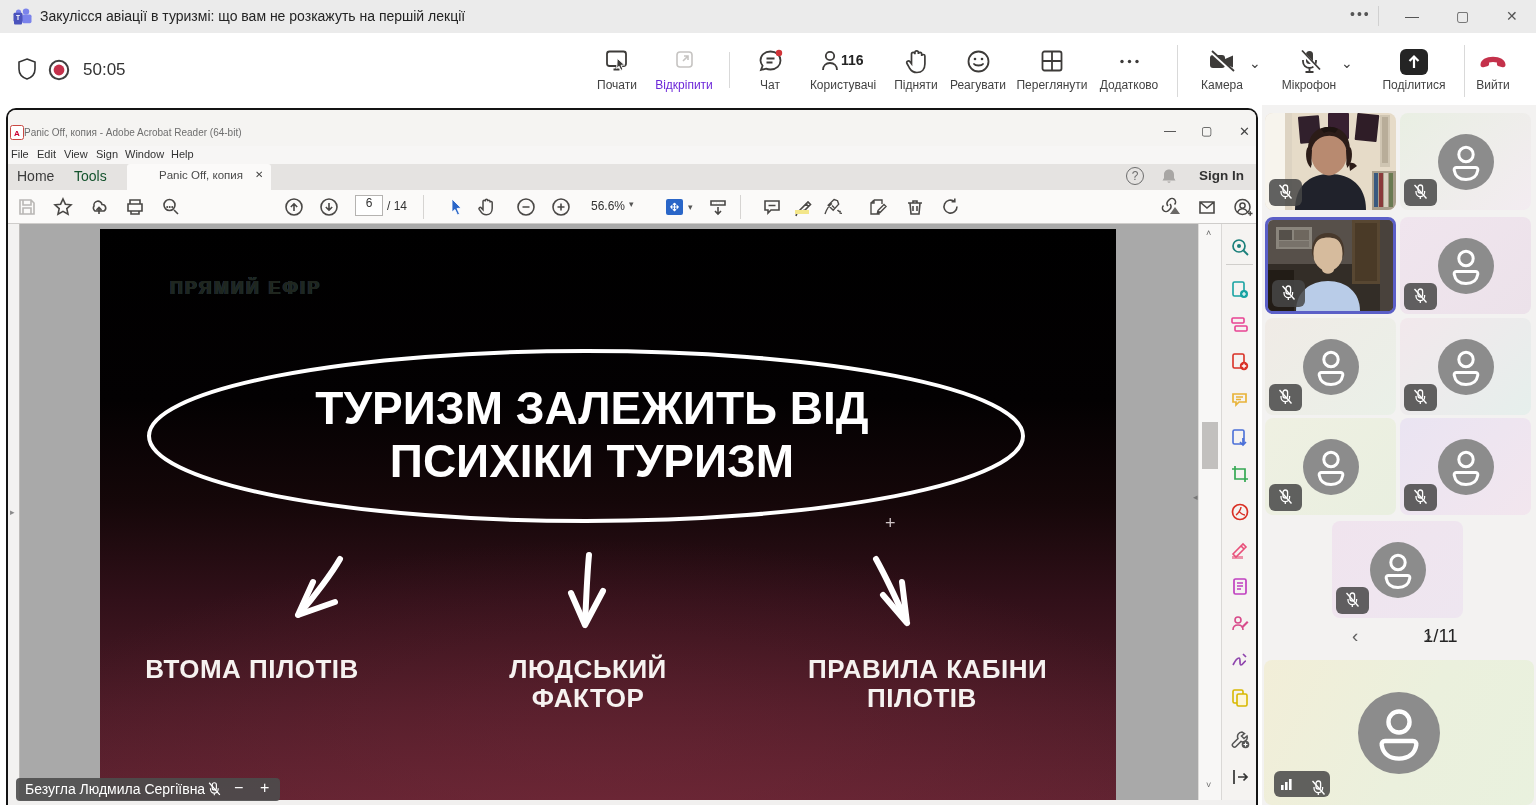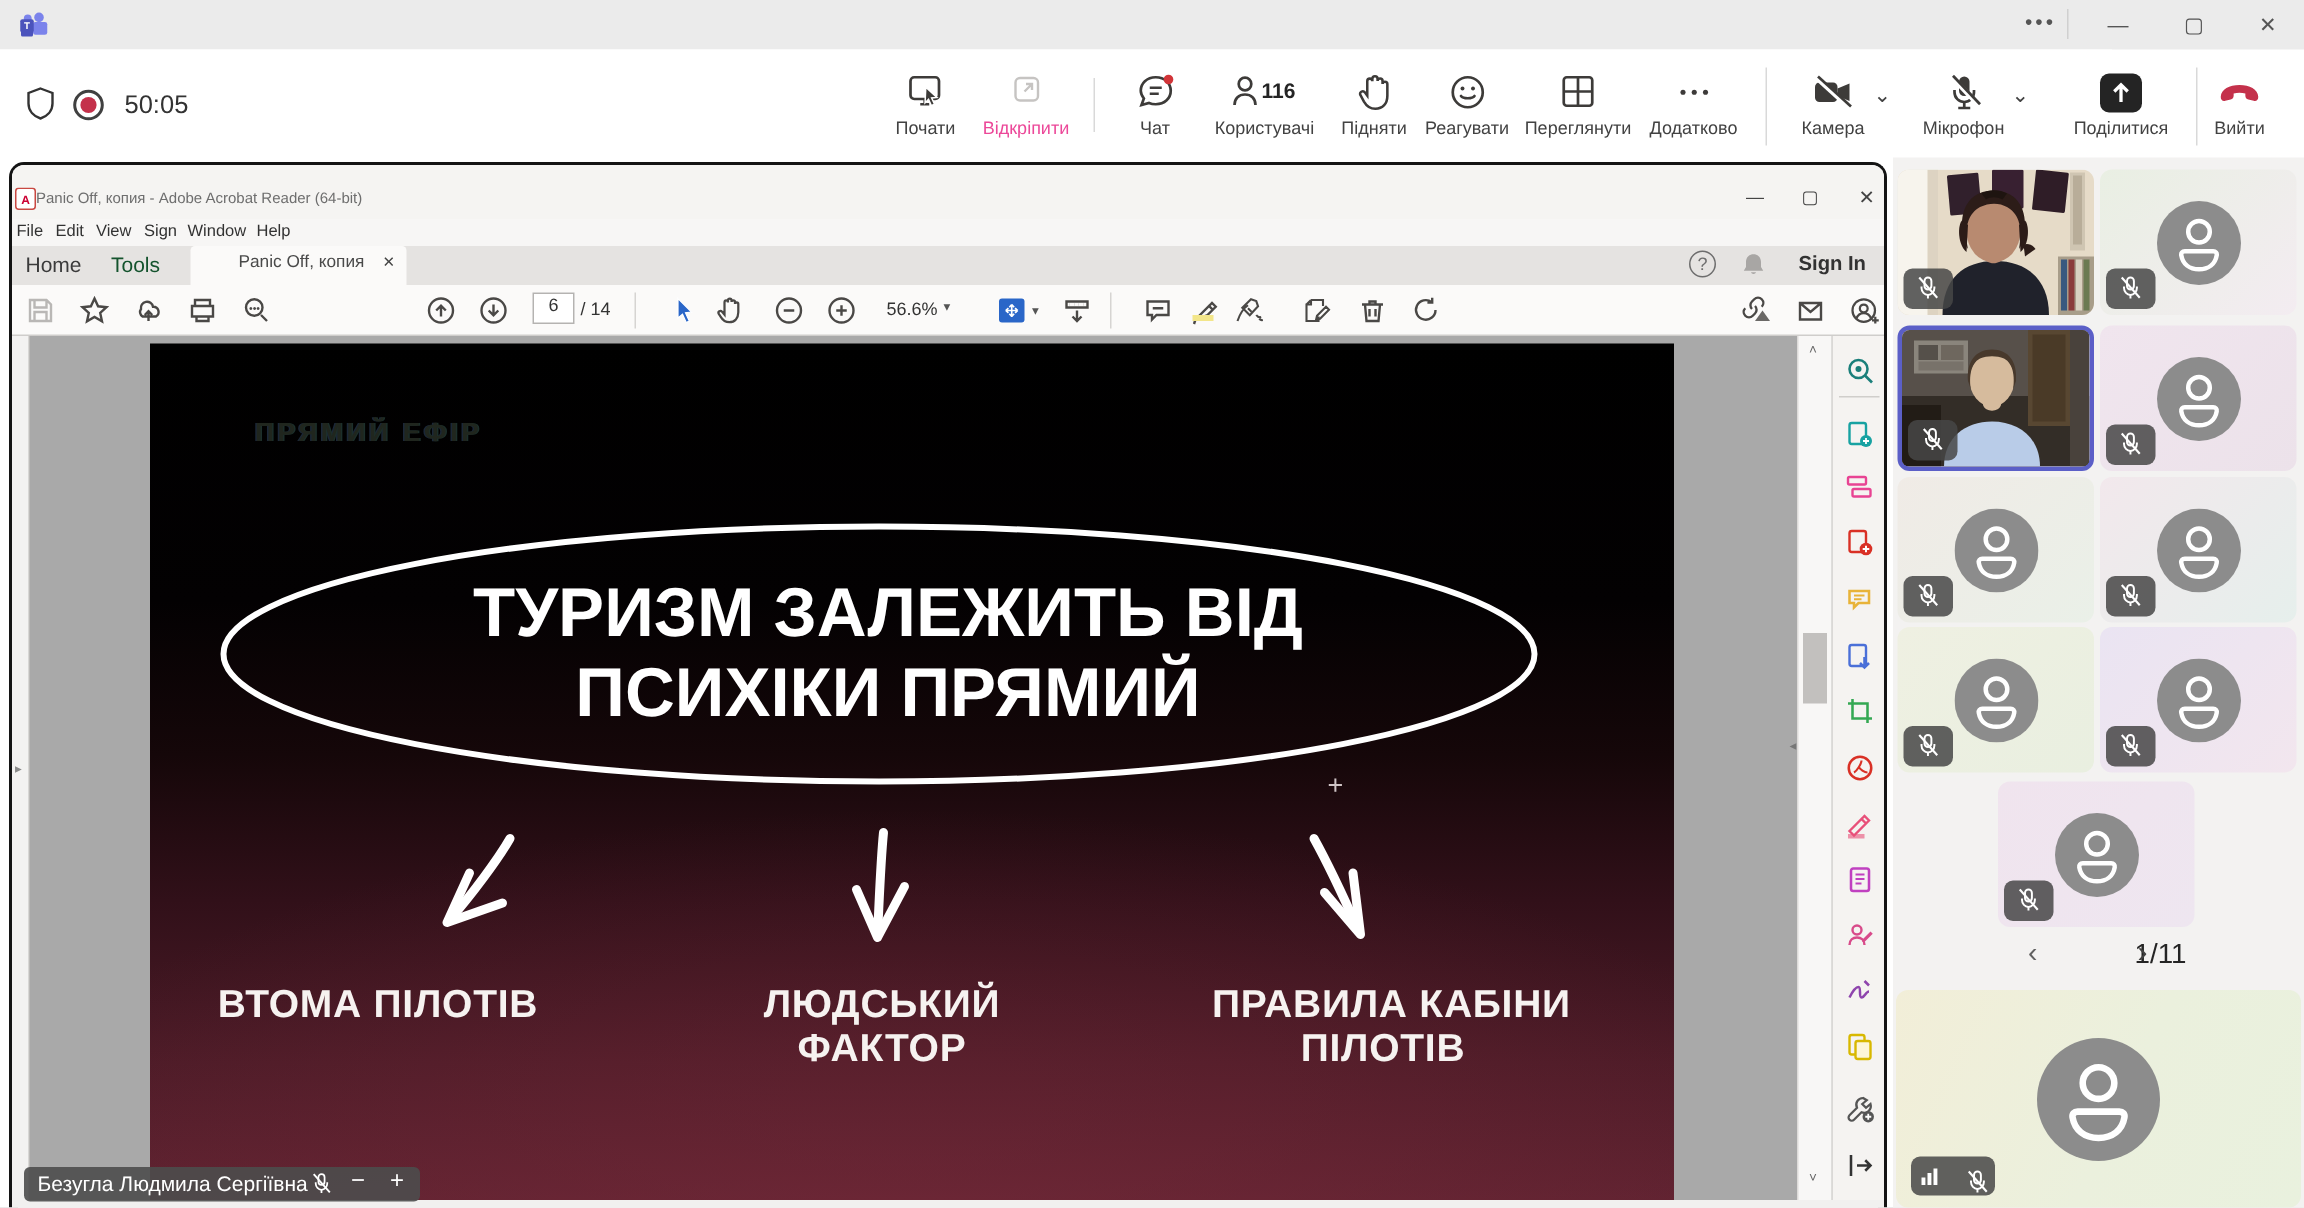--- a/index.html
+++ b/index.html
@@ -56,20 +56,21 @@
 
 <div class="abs" id="ttl">
   <svg class="abs" style="left:13px;top:8px" width="19" height="18" viewBox="0 0 19 18">
     <circle cx="5.5" cy="4.2" r="2.6" fill="#7b83eb"></circle>
     <circle cx="13" cy="3.6" r="3.2" fill="#7b83eb"></circle>
     <rect x="9" y="6.6" width="9.5" height="8.6" rx="1.6" fill="#7b83eb"></rect>
     <rect x="1" y="6.6" width="8" height="9.8" rx="1" fill="#4b53bc"></rect>
     <rect x="0.5" y="4.8" width="9" height="9" rx="1.4" fill="#4b53bc"></rect>
     <text x="5" y="11.6" font-size="6.5" fill="#fff" text-anchor="middle" font-weight="bold">T</text>
   </svg>
+  <div class="abs title">Закулісся авіації в туризмі: що вам не розкажуть на першій лекції</div>
   <div class="abs wctl" style="left:1350px;top:6px;letter-spacing:2px;">•••</div>
   <div class="abs" style="left:1378px;top:6px;width:1px;height:20px;background:#d0d0d0"></div>
   <div class="abs wctl" style="left:1405px;">—</div>
   <div class="abs wctl" style="left:1456px;">▢</div>
   <div class="abs wctl" style="left:1506px;">✕</div>
 </div>
 
 <div class="abs" id="tbar">
   <svg class="abs" style="left:16px;top:24px" width="22" height="24" viewBox="0 0 22 24">
     <path d="M11 2 L19 5 V12 C19 17 15.5 20.5 11 22 C6.5 20.5 3 17 3 12 V5 Z" fill="none" stroke="#333" stroke-width="1.6"></path>
@@ -84,21 +85,21 @@
     <div class="sep" style="left:1177px;top:12px;height:52px"></div>
     <div class="sep" style="left:1464px;top:12px;height:52px"></div>
     <div class="tbtn" style="left:572px;top:15px;width:90px;">
      <div style="height:28px"><svg width="26" height="26" viewBox="0 0 26 26">
           <rect x="3" y="3.5" width="19" height="14.5" rx="2.5" fill="none" stroke="#3d3b39" stroke-width="1.8"></rect>
           <path d="M9.5 21.5 h6 M12.5 18 v3.5" stroke="#3d3b39" stroke-width="1.8"></path>
           <path d="M13.2 10.2 l7.4 6.8 -3.5.3 1.9 4.1 -2.1 1 -1.9-4.2 -2.3 2.4z" fill="#3d3b39" stroke="#fff" stroke-width="1"></path>
         </svg></div>
       <span class="lbl">Почати</span>
     </div>
-    <div class="tbtn" style="left:639px;top:15px;width:90px;color:#ec4899;">
+    <div class="tbtn" style="left:639px;top:15px;width:90px;color:#6d28d9;">
      <div style="height:28px"><svg width="24" height="24" viewBox="0 0 24 24">
           <rect x="5" y="4" width="15" height="15" rx="3" fill="none" stroke="#c6c4c2" stroke-width="1.6"></rect>
           <path d="M11 13 l5 -5 M12 8 h4 v4" fill="none" stroke="#c6c4c2" stroke-width="1.6"></path>
         </svg></div>
       <span class="lbl">Відкріпити</span>
     </div>
     <div class="tbtn" style="left:725px;top:15px;width:90px;">
      <div style="height:28px"><svg width="27" height="27" viewBox="0 0 27 27">
           <path d="M13.5 3.5 c6 0 10 4 10 9 s-4 9 -10 9 c-1.6 0 -3.2 -.3 -4.5 -.9 L4 22 l1.6 -4.3 c-1 -1.4 -2.1 -3 -2.1 -5.2 c0 -5 4 -9 10 -9 z" fill="none" stroke="#3d3b39" stroke-width="1.8"></path>
           <path d="M9.5 10.5 h8 M9.5 14.5 h6" stroke="#3d3b39" stroke-width="1.8"></path>
@@ -299,21 +300,21 @@
         <ellipse cx="486" cy="207" rx="437" ry="85" fill="none" stroke="#fff" stroke-width="4"></ellipse>
 
         <path d="M240 330 C232 344 214 368 200 384" fill="none" stroke="#fff" stroke-width="6" stroke-linecap="round"></path>
         <path d="M198 386 L213 353 M198 386 L235 373" fill="none" stroke="#fff" stroke-width="6" stroke-linecap="round"></path>
         <path d="M489 326 C487 346 486 376 485 394" fill="none" stroke="#fff" stroke-width="6" stroke-linecap="round"></path>
         <path d="M485 396 L471 364 M485 396 L503 362" fill="none" stroke="#fff" stroke-width="6" stroke-linecap="round"></path>
         <path d="M776 330 C786 348 798 374 806 392" fill="none" stroke="#fff" stroke-width="6" stroke-linecap="round"></path>
         <path d="M807 394 L783 366 M807 394 L802 353" fill="none" stroke="#fff" stroke-width="6" stroke-linecap="round"></path>
       </svg>
       <div class="abs sl-t1">ТУРИЗМ ЗАЛЕЖИТЬ ВІД</div>
-      <div class="abs sl-t2">ПСИХІКИ ПРЯМИЙ</div>
+      <div class="abs sl-t2">ПСИХІКИ ТУРИЗМ</div>
       <div class="abs sl-lbl" style="left:42px;top:426px;width:220px;white-space:nowrap;">ВТОМА ПІЛОТІВ</div>
       <div class="abs sl-lbl" style="left:388px;top:426px;width:200px;">ЛЮДСЬКИЙ ФАКТОР</div>
       <div class="abs sl-lbl" style="left:708px;top:426px;width:228px;white-space:nowrap;">ПРАВИЛА КАБІНИ<br>ПІЛОТІВ</div>
       <div class="abs" style="left:785px;top:284px;color:#cfc4c6;font-size:18px;">+</div>
     </div>
     <div class="abs" id="scrl">
       <div class="abs" style="left:7px;top:4px;color:#666;font-size:9px;">˄</div>
       <div class="abs" style="left:3px;top:198px;width:16px;height:47px;background:#c2c0be;"></div>
       <div class="abs" style="left:7px;top:556px;color:#666;font-size:9px;">˅</div>
       <div class="abs" style="left:-6px;top:268px;color:#777;font-size:9px;">◂</div>

